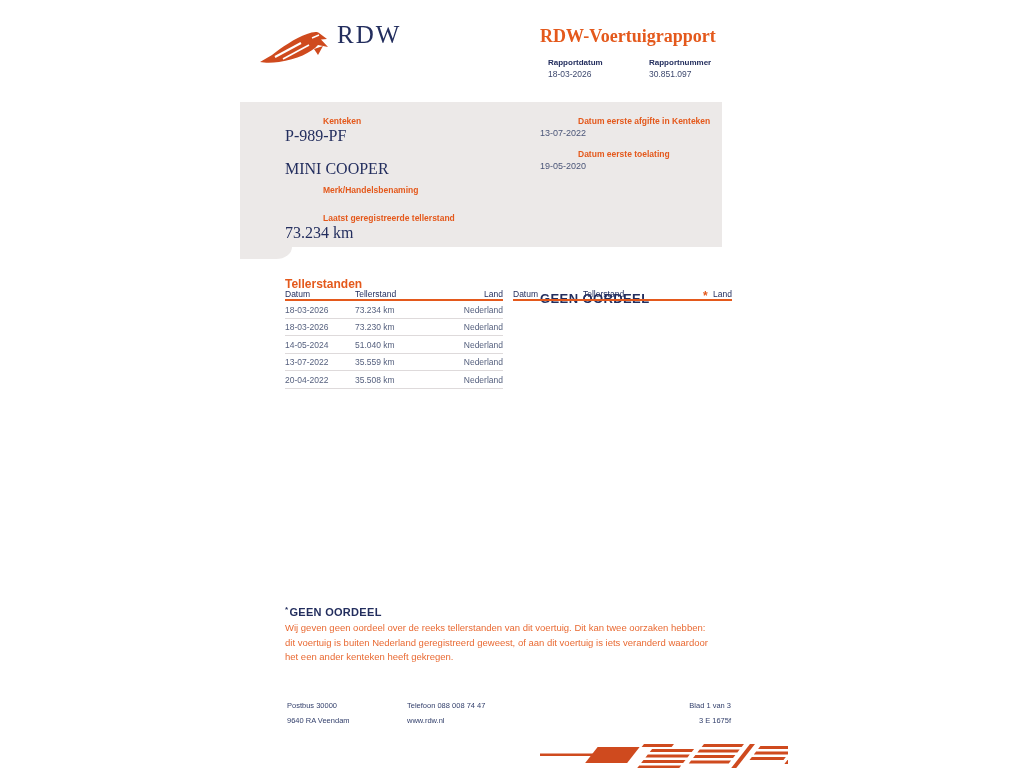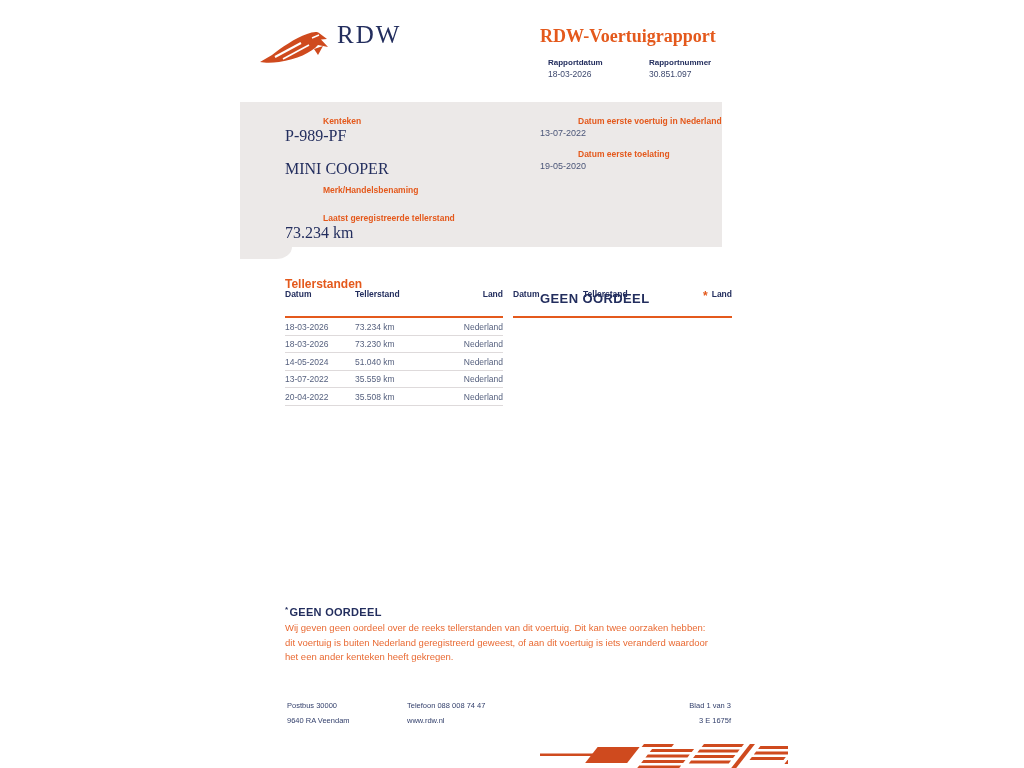--- a/index.html
+++ b/index.html
@@ -72,22 +72,22 @@
   
   .section-title{
     left:285px;top:277px;
     font-size:12px;font-weight:bold;color:var(--orange);
   }
   .mtable{position:absolute;top:289px;font-size:8.5px;}
   .mtable.left{left:285px;width:218px;}
   .mtable.right{left:513px;width:219px;}
   .mtable .thead{
     display:grid;grid-template-columns:70px 1fr 72px;
-    font-weight:bold;color:var(--navy);
-    padding-bottom:17px;border-bottom:2px solid var(--orange);
+    font-weight:normal;color:var(--navy);
+    padding-bottom:0;border-bottom:2px solid var(--orange);
   }
   .mtable .thead span:last-child{text-align:right;}
   .mtable .trow{
     display:grid;grid-template-columns:70px 1fr 72px;
     color:var(--muted-blue);
     padding:3.5px 0 3px;border-bottom:1px solid #dedadb;
   }
   .mtable .trow span:last-child{text-align:right;}
 
   
@@ -139,21 +139,21 @@
 
     <div class="fld-label" style="left:45px;top:14px;">Kenteken</div>
     <div class="fld-serif" style="left:45px;top:25px;">P-989-PF</div>
 
     <div class="fld-label" style="left:45px;top:47px;margin-top:36px;">Merk/Handelsbenaming</div>
     <div class="fld-serif" style="left:45px;top:58px;">MINI COOPER</div>
 
     <div class="fld-label" style="left:45px;top:111px;">Laatst geregistreerde tellerstand</div>
     <div class="fld-serif" style="left:45px;top:122px;">73.234 km</div>
 
-    <div class="fld-label" style="left:300px;top:14px;">Datum eerste voertuig in Nederland</div>
+    <div class="fld-label" style="left:300px;top:14px;">Datum eerste afgifte in Kenteken</div>
     <div class="fld-sans" style="left:300px;top:26px;">13-07-2022</div>
 
     <div class="fld-label" style="left:300px;top:47px;">Datum eerste toelating</div>
     <div class="fld-sans" style="left:300px;top:59px;">19-05-2020</div>
 
     <div class="verdict">GEEN OORDEEL</div>
     <div class="verdict-ast">*</div>
   </section>
 
   <div class="abs section-title">Tellerstanden</div>

